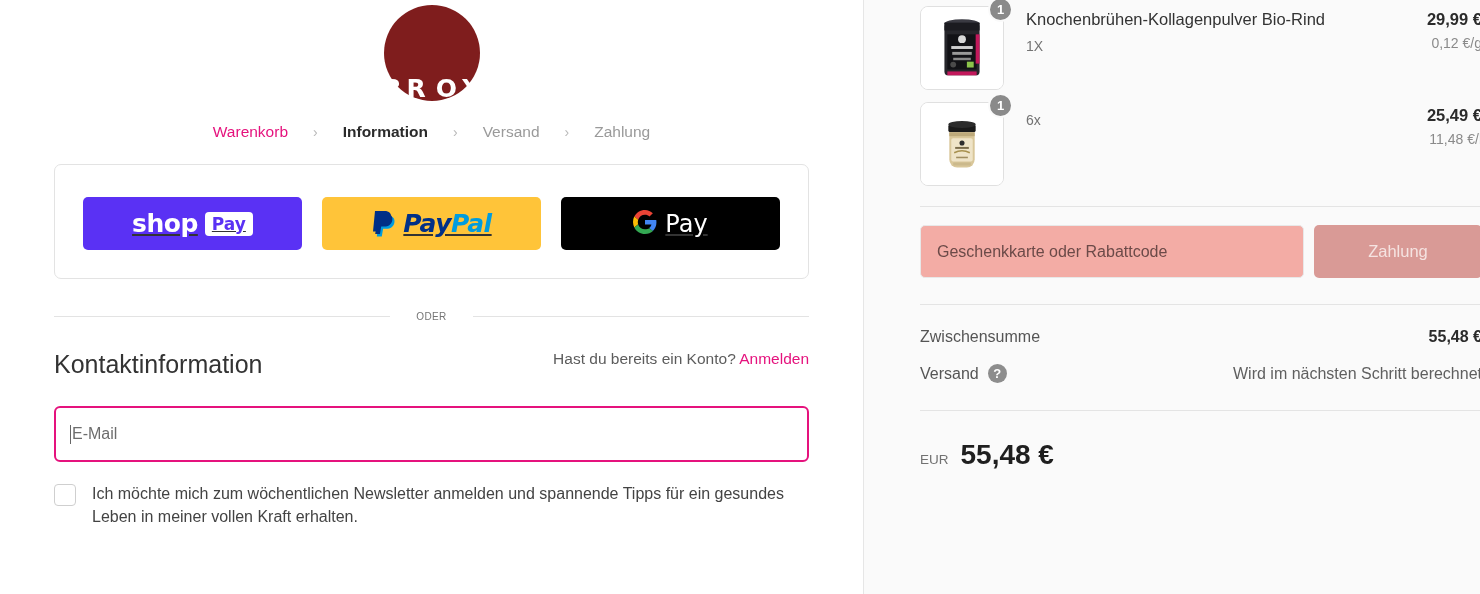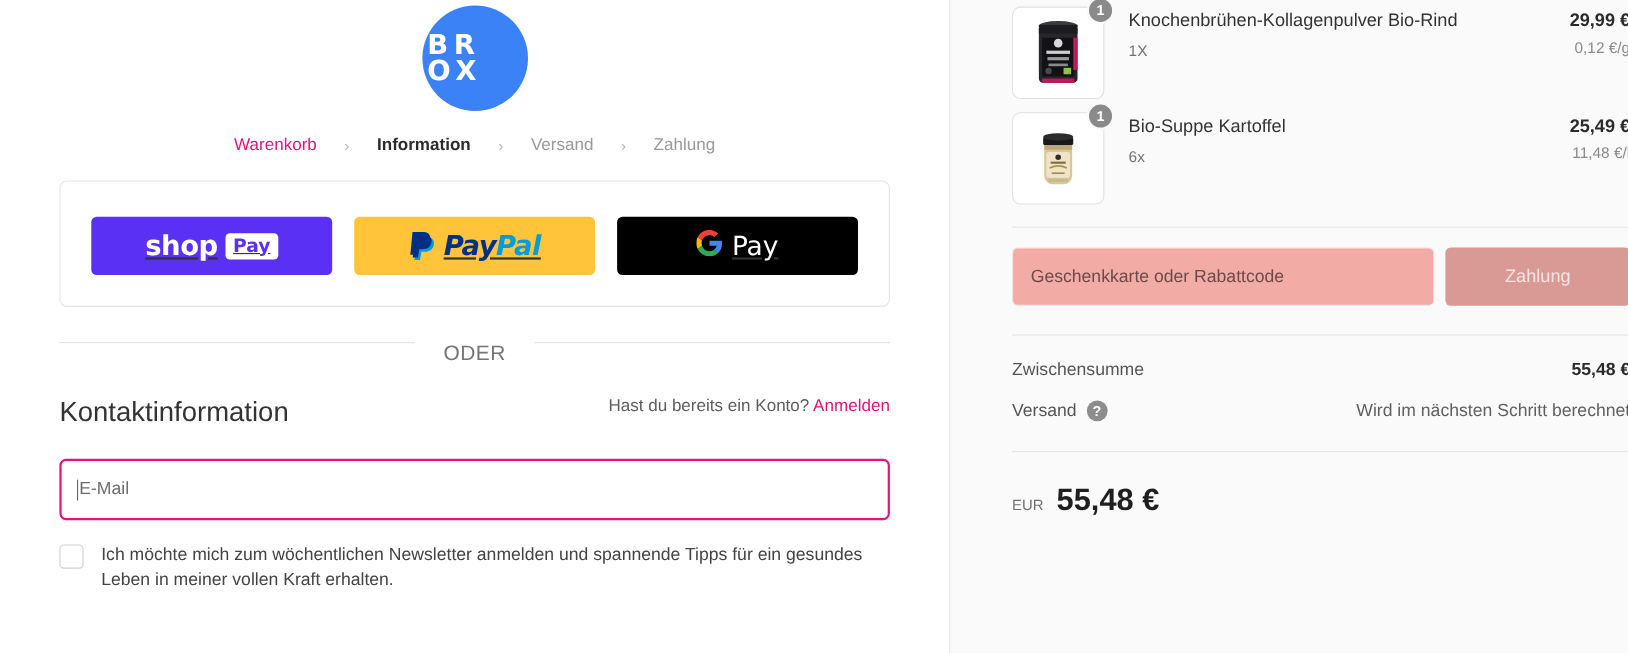--- a/index.html
+++ b/index.html
@@ -17,23 +17,23 @@
     width: 863px; height: 594px;
     background: #ffffff;
     position: relative;
   }
   .main-inner { width: 755px; margin: 0 auto; padding-top: 2px; }
 
   
   .logo-wrap { display: flex; justify-content: center; padding-top: 3px; }
   .logo {
     width: 96px; height: 96px; border-radius: 50%;
-    background: #3b82f6;
-    display: flex; flex-direction: column;
-    align-items: flex-start; justify-content: center;
+    background: #7f1d1d;
+    display: flex; flex-direction: row;
+    align-items: flex-end; justify-content: center;
     color: #ffffff;
     font-family: "DejaVu Sans", sans-serif;
     font-weight: 700;
     letter-spacing: 5px;
     line-height: 0.95;
   }
   .logo .l1 { font-size: 25px; margin-left: 5px; }
   .logo .l2 { font-size: 25px; margin-left: 5px; }
 
   
@@ -83,22 +83,22 @@
   .pp-text { font-size: 25px; font-weight: 700; font-style: italic;
              font-family: "DejaVu Sans", sans-serif; letter-spacing: -0.5px; }
   .pp-pay { color: #003087; }
   .pp-pal { color: #009cde; }
   .gpay { background: #000000; }
   .gpay-text { color: #ffffff; font-size: 24px; margin-left: 8px;
                font-family: "DejaVu Sans", sans-serif; }
 
   
   .oder {
-    margin-top: 32px; display: flex; align-items: flex-start;
-    color: #757575; font-size: 19px; gap: 12px;
+    margin-top: 32px; display: flex; align-items: center;
+    color: #757575; font-size: 10px; gap: 12px;
   }
   .oder .rule { flex: 1; height: 1px; background: #e3e3e3; }
   .oder .oder-label { padding: 0 14px; letter-spacing: 0.4px; }
 
   
   .contact-head {
     margin-top: 28px; display: flex; 
     justify-content: space-between;
   }
   .contact-title { font-size: 25px; color: #333333; font-weight: 400; }
@@ -342,21 +342,20 @@
               <circle cx="42" cy="41" r="2.6" fill="#2e2e2e"></circle>
               <rect x="35" y="45" width="14" height="2" fill="#7a6c4a"></rect>
               <path d="M34 51 q8 -4 16 0" stroke="#a8914f" stroke-width="1.6" fill="none"></path>
               <rect x="36" y="55" width="12" height="1.6" fill="#a08d5f"></rect>
               <rect x="33" y="61" width="18" height="3" fill="#cbb98c"></rect>
             </svg>
           </div>
           <div class="qty-badge">1</div>
         </div>
         <div class="li-info">
-          <div class="li-title">Bio-Suppe Kartoffel</div>
           <div class="li-variant">6x</div>
         </div>
         <div class="li-prices">
           <div class="li-price">25,49 €</div>
           <div class="li-unit">11,48 €/l</div>
         </div>
       </div>
 
       <div class="hr"></div>
 

